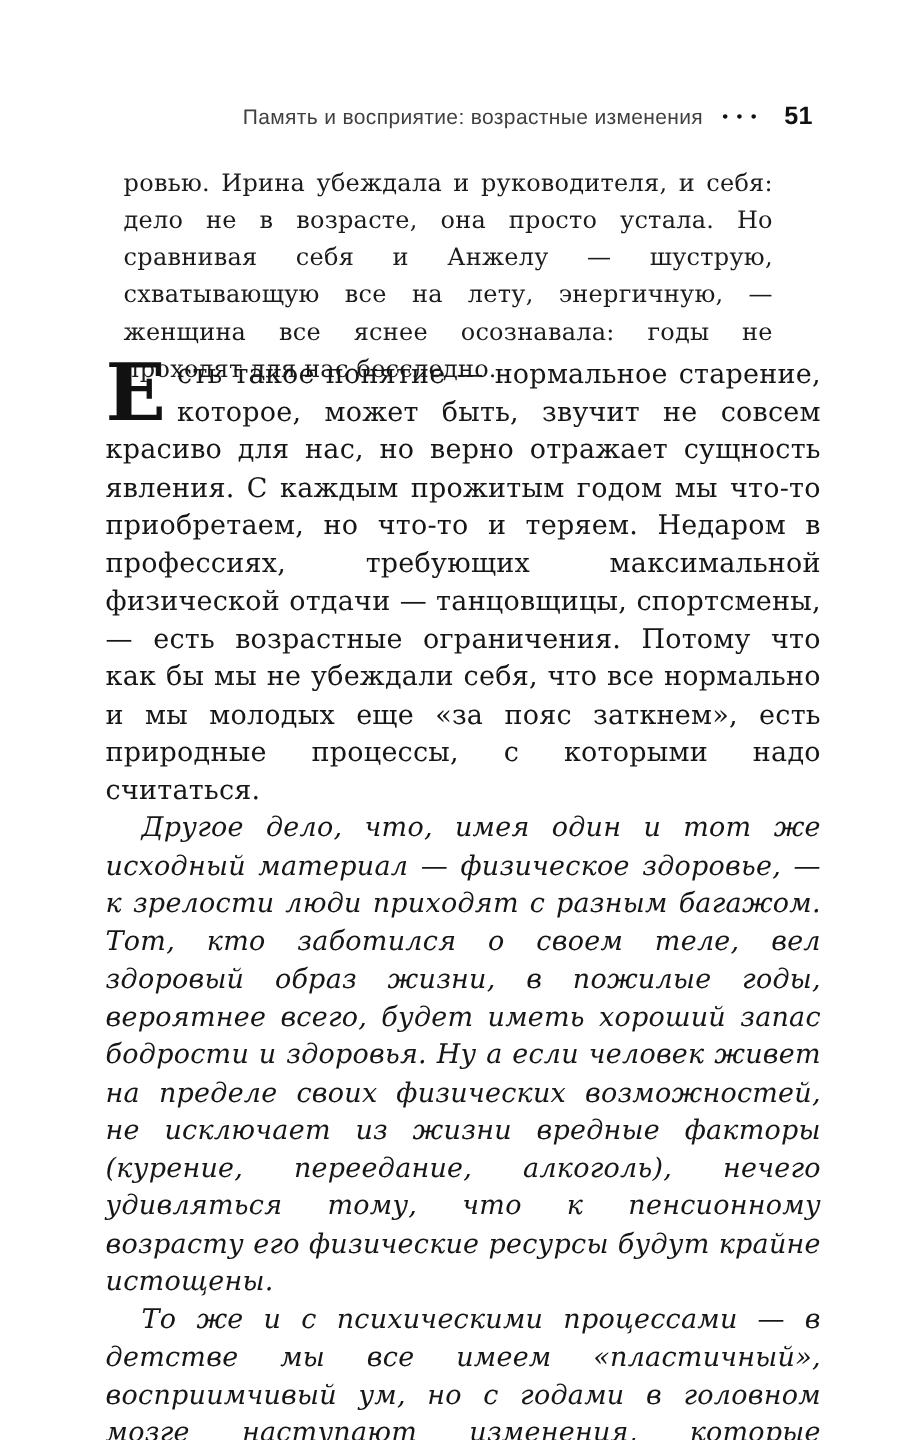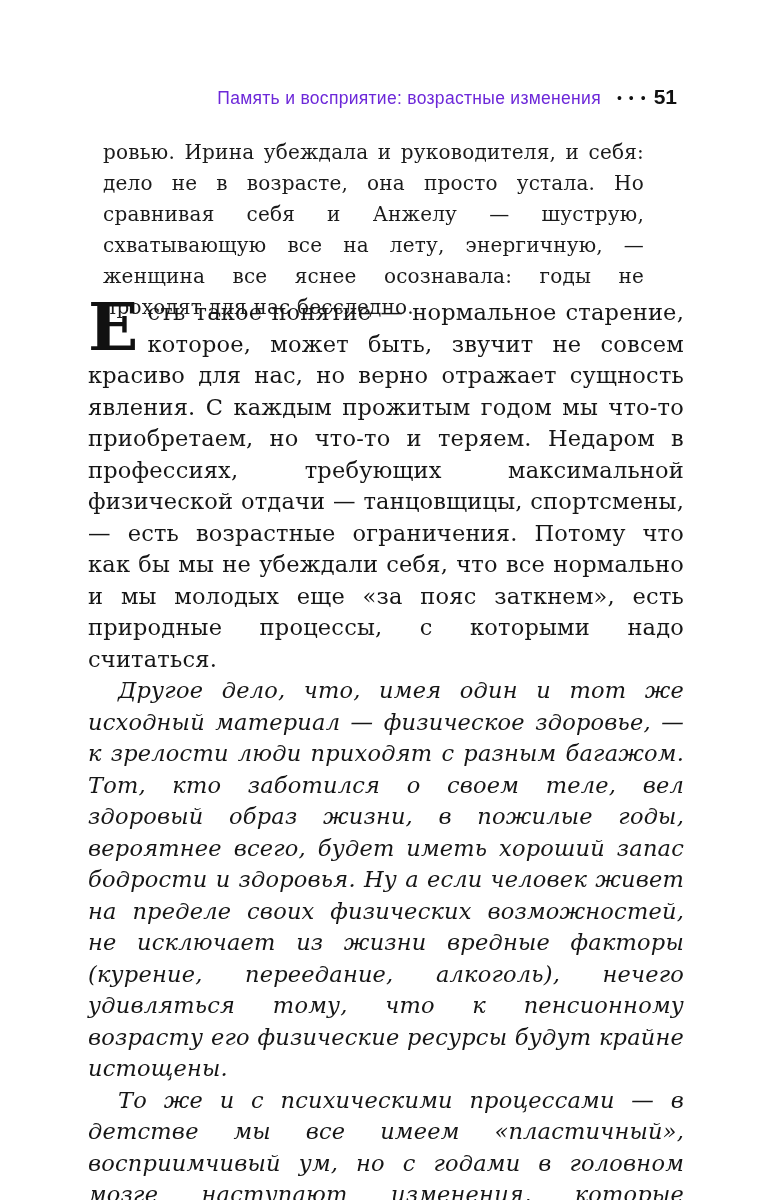--- a/index.html
+++ b/index.html
@@ -24,34 +24,34 @@
     right: 86px;
     display: flex;
     justify-content: flex-end;
     align-items: baseline;
     font-family: "Liberation Sans", sans-serif;
     white-space: nowrap;
   }
   .rh-title {
     font-size: 17.5px;
     letter-spacing: 0.3px;
-    color: #6d28d9;
+    color: #404040;
   }
   .rh-dots {
     font-size: 14px;
     letter-spacing: 7px;
     margin-left: 16px;
     color: #111111;
     position: relative;
     top: -1px;
   }
   .rh-num {
     font-size: 21px;
     font-weight: bold;
-    margin-left: 1px;
+    margin-left: 16px;
     color: #111111;
   }
   
   .quote {
     position: absolute;
     top: 137px;
     left: 103px;
     width: 541px;
     font-size: 20px;
     line-height: 31px;

